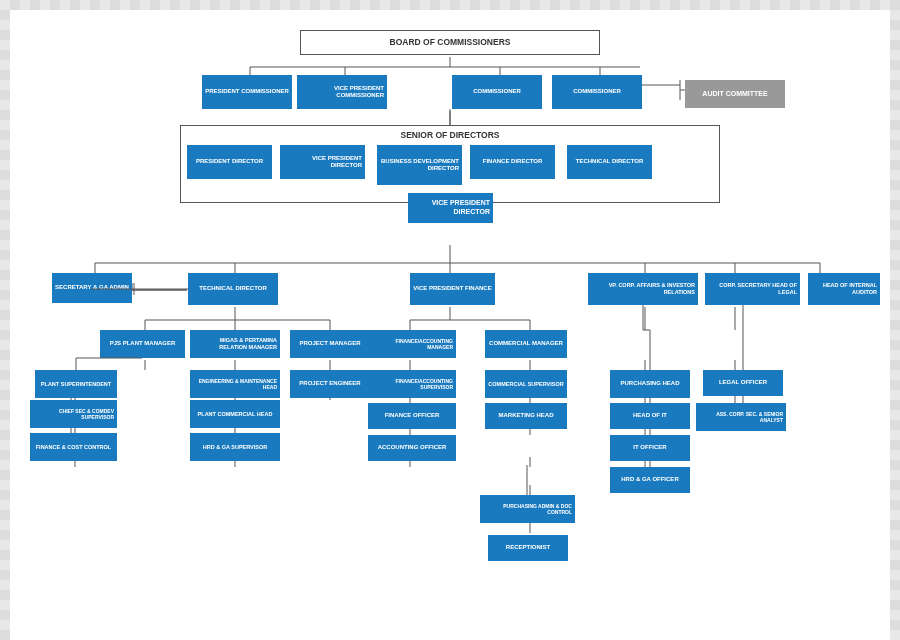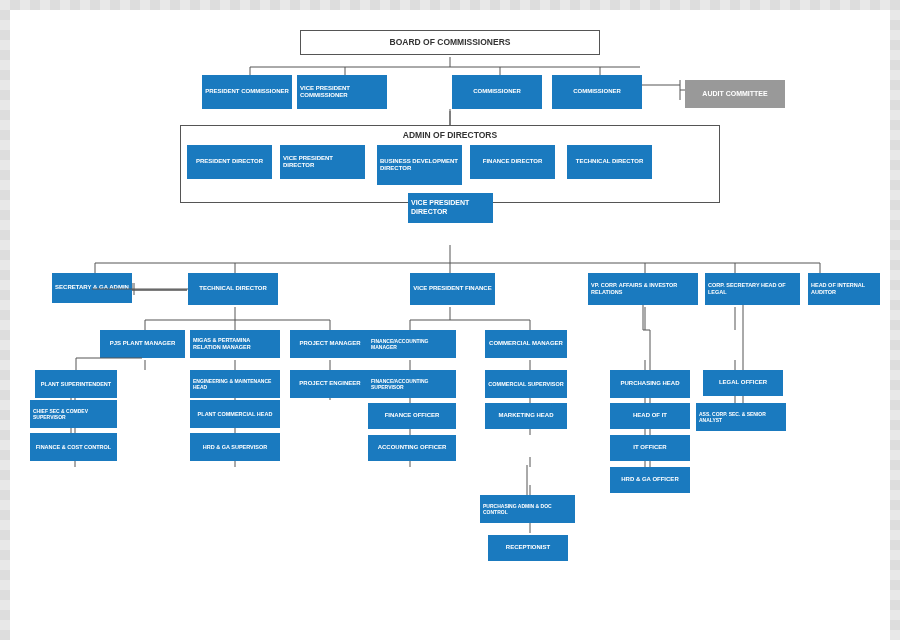--- a/index.html
+++ b/index.html
@@ -31,21 +31,21 @@
       height: 610px;
     }
 
     .node {
       position: absolute;
       border: 1.5px solid #1a7abf;
       background: #1a7abf;
       color: white;
       font-size: 6px;
       font-weight: bold;
-      text-align: left;
+      text-align: right;
       display: flex;
       align-items: center;
       justify-content: center;
       padding: 2px;
       line-height: 1.25;
     }
     .node.outline-box {
       background: white;
       color: #333;
       border-color: #555;
@@ -181,21 +181,21 @@
     <div class="node" style="left:182px;top:50px;width:90px;height:34px;">PRESIDENT
 COMMISSIONER</div>
     <div class="node" style="left:277px;top:50px;width:90px;height:34px;">VICE PRESIDENT
 COMMISSIONER</div>
     <div class="node" style="left:432px;top:50px;width:90px;height:34px;">COMMISSIONER</div>
     <div class="node" style="left:532px;top:50px;width:90px;height:34px;">COMMISSIONER</div>
 
     <div class="node gray-box" style="left:665px;top:55px;width:100px;height:28px;font-size:7px;">AUDIT COMMITTEE</div>
 
     <div class="node outline-box" style="left:160px;top:100px;width:540px;height:78px;font-size:8.5px;align-items:flex-start;padding-top:5px;padding-left:5px;border-color:#555;"></div>
-    <div style="position:absolute;left:160px;top:105px;width:540px;text-align:center;font-size:8.5px;font-weight:bold;color:#333;">ADMIN OF DIRECTORS</div>
+    <div style="position:absolute;left:160px;top:105px;width:540px;text-align:center;font-size:8.5px;font-weight:bold;color:#333;">SENIOR OF DIRECTORS</div>
 
     <div class="node" style="left:167px;top:120px;width:85px;height:34px;">PRESIDENT
 DIRECTOR</div>
     <div class="node" style="left:260px;top:120px;width:85px;height:34px;">VICE PRESIDENT
 DIRECTOR</div>
     <div class="node" style="left:357px;top:120px;width:85px;height:40px;">BUSINESS
 DEVELOPMENT
 DIRECTOR</div>
     <div class="node" style="left:450px;top:120px;width:85px;height:34px;">FINANCE
 DIRECTOR</div>

